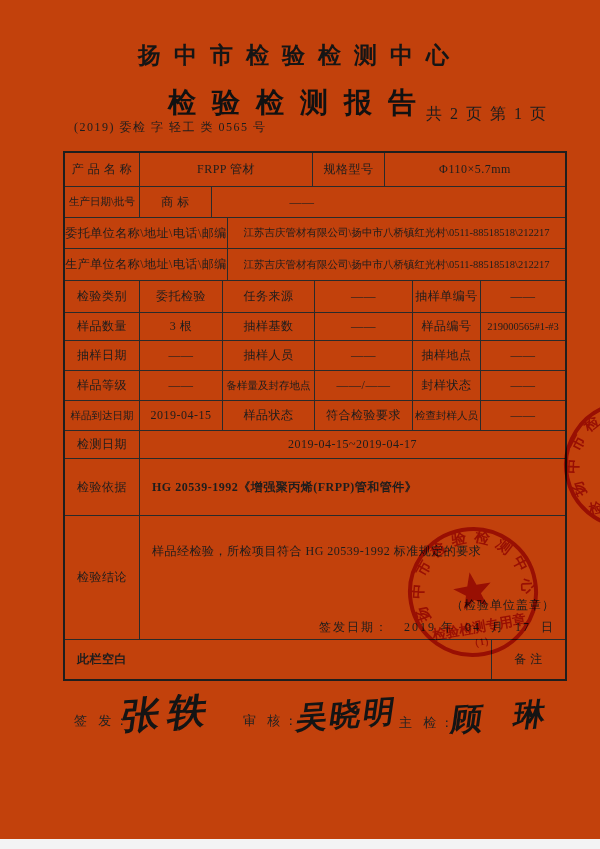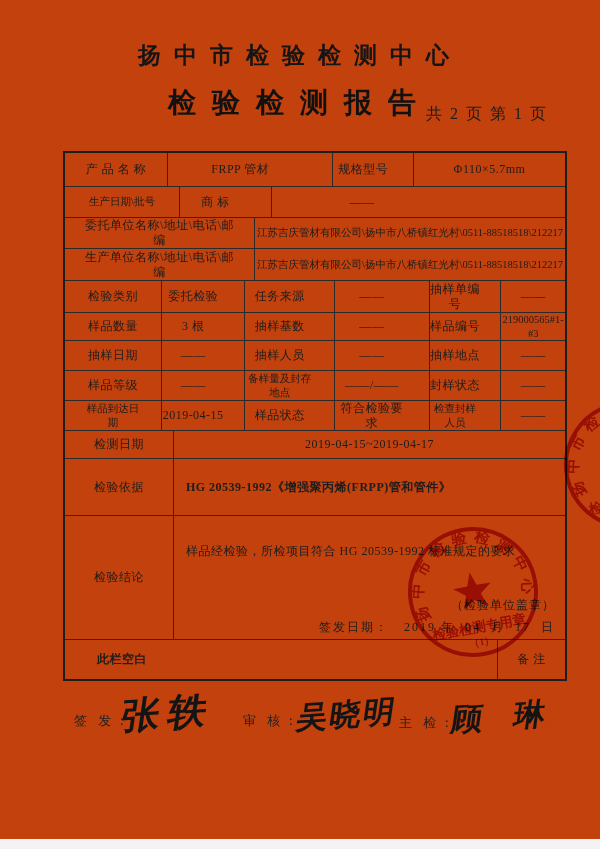--- a/index.html
+++ b/index.html
@@ -18,21 +18,21 @@
   .report-no{position:absolute;top:119px;left:74px;font-size:12px;letter-spacing:1.5px;}
   .page-info{position:absolute;top:104px;right:52px;font-size:16px;letter-spacing:2px;}
   .report-table{
     position:absolute;left:63px;top:151px;width:500px;
     border:2px solid #1e1e1e;box-sizing:content-box;background:transparent;
   }
   .tr{display:flex;box-sizing:border-box;width:500px;}
   .tr + .tr{border-top:1px solid #2a2a2a;}
   .c{
     box-sizing:border-box;height:auto;display:flex;align-items:center;justify-content:center;
-    font-size:12px;letter-spacing:0.5px;text-align:center;line-height:1.25;overflow:hidden;margin-left:20px;
+    font-size:12px;letter-spacing:0.5px;text-align:center;line-height:1.25;overflow:hidden;
   }
   .c + .c{border-left:1px solid #2a2a2a;}
   .c.left{justify-content:flex-start;padding-left:12px;text-align:left;font-weight:bold;}
   .c.small{font-size:10.5px;letter-spacing:0;}
   .conclusion-cell{position:relative;}
   .conclusion-text{position:absolute;top:28px;left:12px;font-size:12px;letter-spacing:0.5px;}
   .seal-note{position:absolute;top:82px;right:10px;font-size:12px;letter-spacing:1px;}
   .issue-date{position:absolute;top:104px;right:10px;font-size:12px;letter-spacing:2px;white-space:pre;}
   .sig-row{position:absolute;left:0;top:692px;width:100%;height:70px;}
   .sig-label{position:absolute;font-size:13px;letter-spacing:4px;color:#222;}
@@ -45,20 +45,21 @@
   .stamp text{font-family:"Liberation Serif","DejaVu Serif",serif;font-weight:bold;}
   .scan-edge{position:absolute;left:0;bottom:0;width:100%;height:10px;background:#f3f3f4;}
 </style>
 </head>
 <body>
 
 <div class="page">
 
   <div class="org-title">扬中市检验检测中心</div>
   <div class="report-title">检验检测报告</div>
+  <div class="report-no">(2019)  委检 字 轻工 类 0565 号</div>
   <div class="page-info">共 2 页 第 1 页</div>
 
   <div class="report-table">
 
     <div class="tr" style="height:33px">
       <div class="c" style="width:74px">产 品 名 称</div>
       <div class="c" style="width:173px">FRPP 管材</div>
       <div class="c" style="width:72px">规格型号</div>
       <div class="c" style="width:181px">Φ110×5.7mm</div>
     </div>

